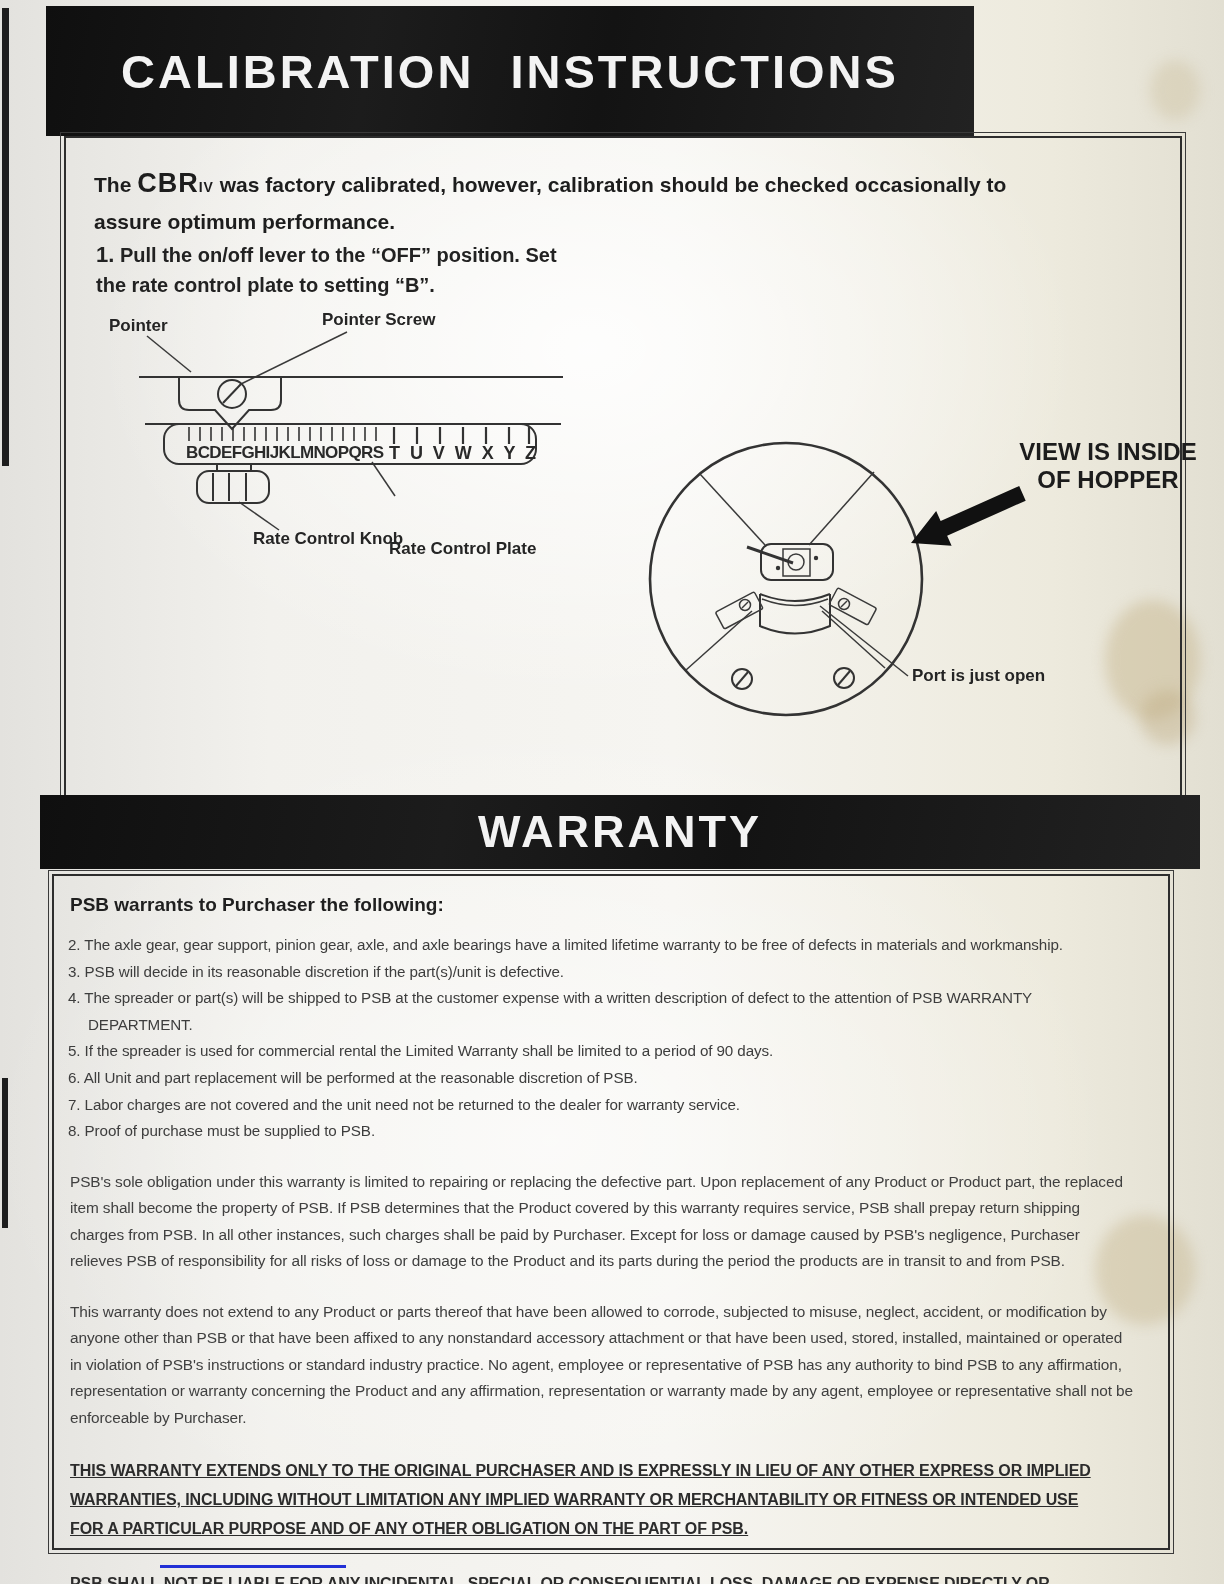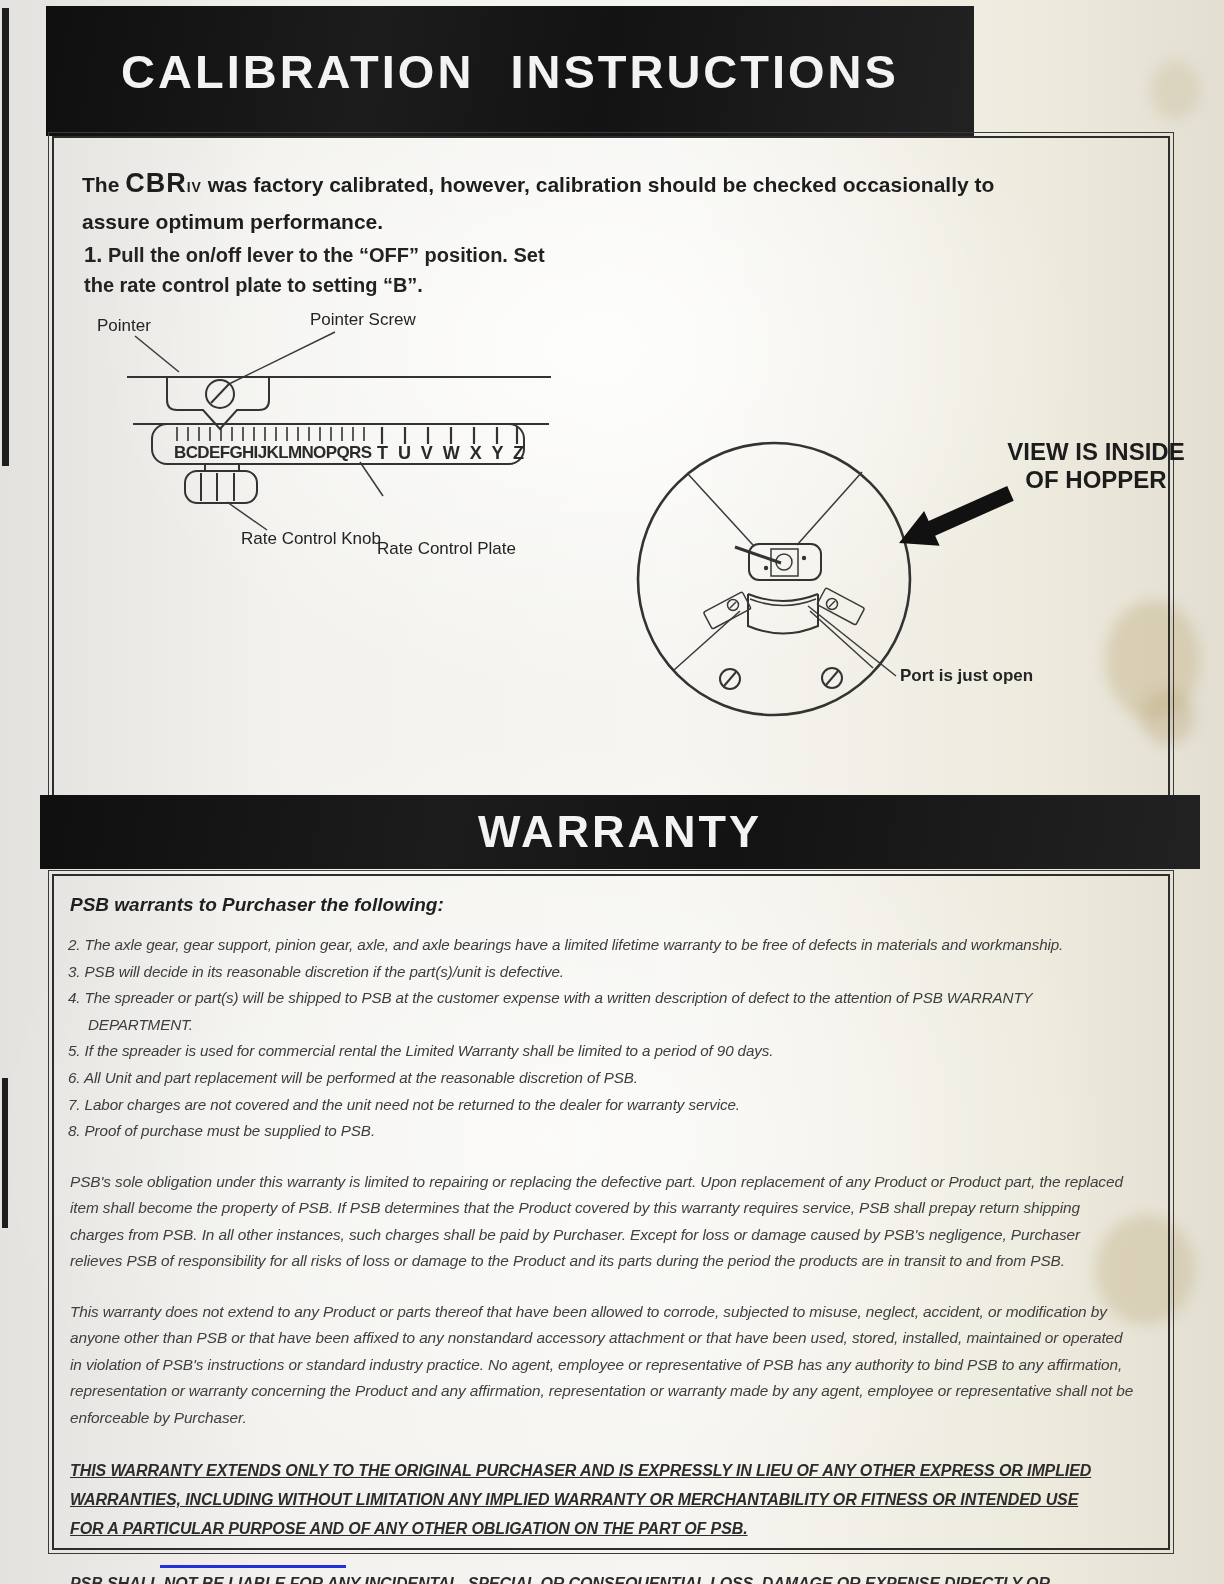--- a/index.html
+++ b/index.html
@@ -27,47 +27,47 @@
     background:linear-gradient(100deg,#0f0f0f 0%,#1c1c1c 35%,#131313 60%,#222 100%);
     color:#f3f3f3;font-weight:bold;
   }
   .banner-cal{left:46px;top:6px;width:928px;height:130px;font-size:47px;letter-spacing:3px;word-spacing:20px;}
   .banner-war{left:40px;top:795px;width:1160px;height:74px;font-size:45px;letter-spacing:3px;z-index:5;}
 
   
   .rulebox{
     position:absolute;border:2px solid #2d2d2d;outline:1px solid #3a3a3a;outline-offset:3px;
   }
-  .cal-box{left:52px;top:136px;width:1114px;height:658px;}
+  .cal-box{left:64px;top:136px;width:1114px;height:658px;}
   .war-box{left:52px;top:874px;width:1114px;height:672px;z-index:4;}
 
   
   .intro{position:absolute;left:28px;top:24px;width:980px;font-size:21px;font-weight:bold;color:#1d1d1d;line-height:1.6;margin:0;}
   .brand{font-size:27px;letter-spacing:1px;}
   .brand-iv{font-size:14px;letter-spacing:1px;}
   .step{position:absolute;margin:0;font-size:20px;font-weight:bold;color:#222;line-height:1.4;}
   .step-num{font-size:22px;}
   .step-1{left:30px;top:102px;width:474px;}
   .step-2{left:30px;top:452px;width:480px;}
   .step-3{left:585px;top:106px;width:496px;}
 
   .diagram{position:absolute;}
   .plate-diagram{left:23px;top:172px;width:540px;height:252px;}
   .hopper-diagram{left:578px;top:272px;width:560px;height:312px;}
   .diagram svg{position:absolute;left:0;top:0;}
-  .dlabel{position:absolute;font-size:17px;font-weight:normal;color:#242424;white-space:nowrap;}
+  .dlabel{position:absolute;font-size:17px;font-weight:bold;color:#242424;white-space:nowrap;}
   .lbl-pointer{left:20px;top:6px;}
   .lbl-pointer-screw{left:233px;top:0px;}
   .lbl-rate-plate{left:300px;top:182px;margin-top:47px;}
   .lbl-rate-knob{left:164px;top:219px;}
   .lbl-view{position:absolute;left:375px;top:28px;width:178px;text-align:center;font-size:24px;font-weight:bold;color:#1c1c1c;line-height:1.15;}
   .lbl-port{position:absolute;left:268px;top:256px;font-size:17px;font-weight:bold;color:#242424;white-space:nowrap;}
 
   
-  .war-inner{position:absolute;left:0;top:0;right:0;bottom:0;padding:14px 32px 0 14px;font-style:italic;}
+  .war-inner{position:absolute;left:0;top:0;right:0;bottom:0;padding:14px 32px 0 14px;}
   .war-head{margin:4px 0 16px 2px;font-size:19px;font-weight:bold;color:#1f1f1f;}
   .war-item{font-size:15.2px;color:#3d3d3d;line-height:1.75;padding-left:20px;text-indent:-20px;letter-spacing:-0.1px;}
   .war-para{margin:24px 2px 0 2px;font-size:15.4px;color:#404040;line-height:1.72;letter-spacing:-0.1px;}
   .war-legal{margin:26px 26px 0 2px;font-size:16px;font-weight:bold;color:#2c2c2c;line-height:1.8;text-decoration:underline;letter-spacing:-0.1px;}
 
   .stroke{fill:none;stroke:#333;stroke-width:2;}
   .thin{fill:none;stroke:#3a3a3a;stroke-width:1.5;}
 </style>
 </head>
 <body>

